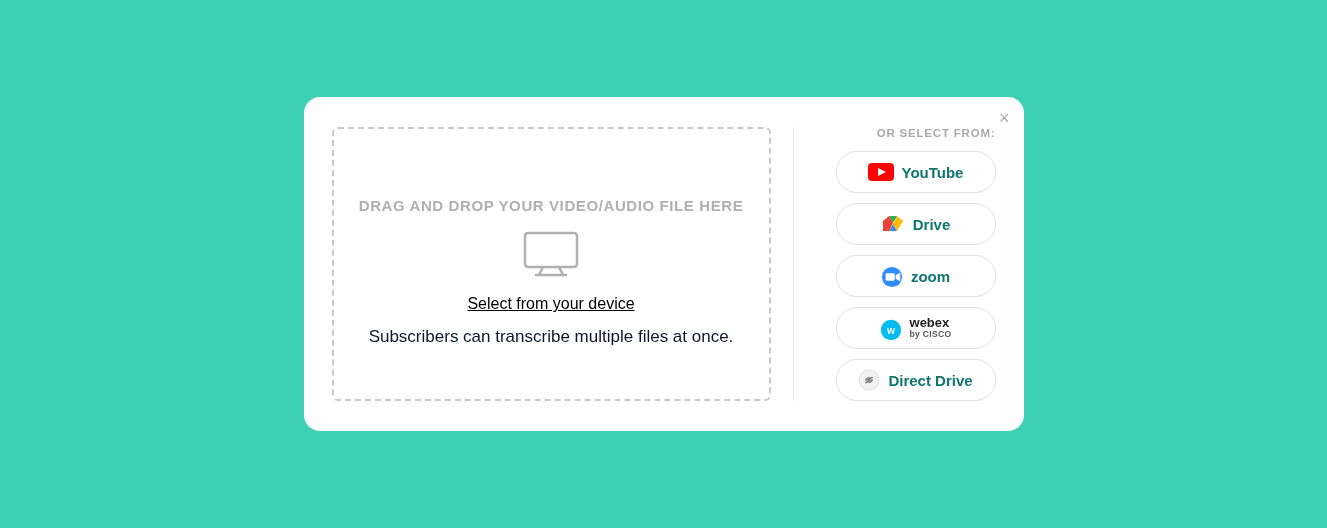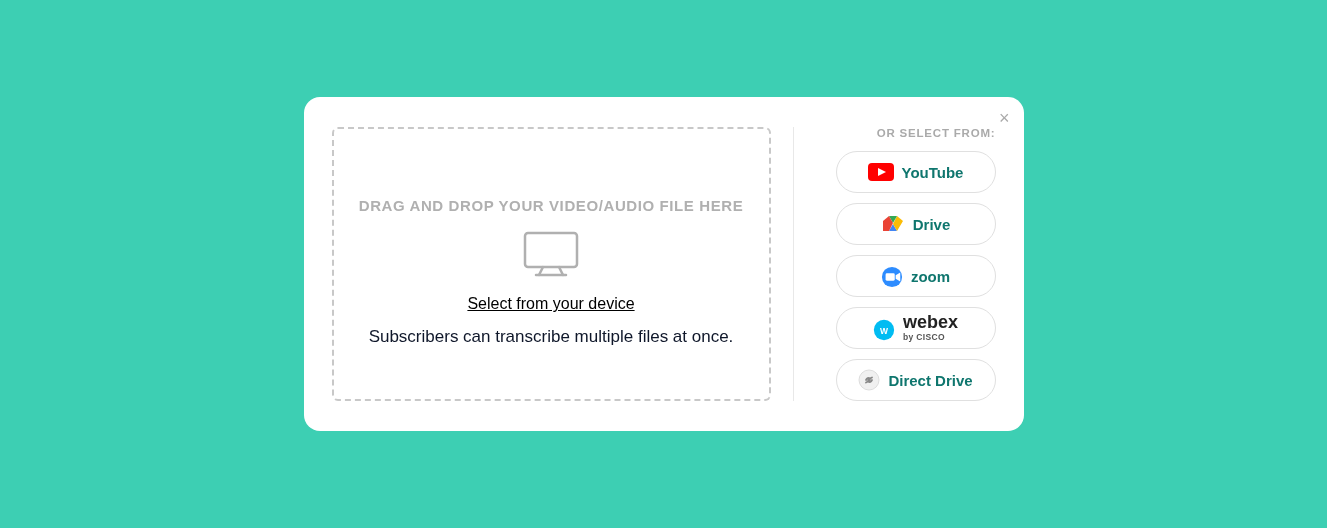--- a/index.html
+++ b/index.html
@@ -169,21 +169,21 @@
     }
 
     .webex-label-wrap {
       display: flex;
       flex-direction: column;
       align-items: flex-start;
       line-height: 1.1;
     }
 
     .webex-main {
-      font-size: 18px;
+      font-size: 13px;
       font-weight: 600;
       color: #222;
     }
 
     .webex-sub {
       font-size: 8.5px;
       color: #555;
       letter-spacing: 0.04em;
     }
   </style>

